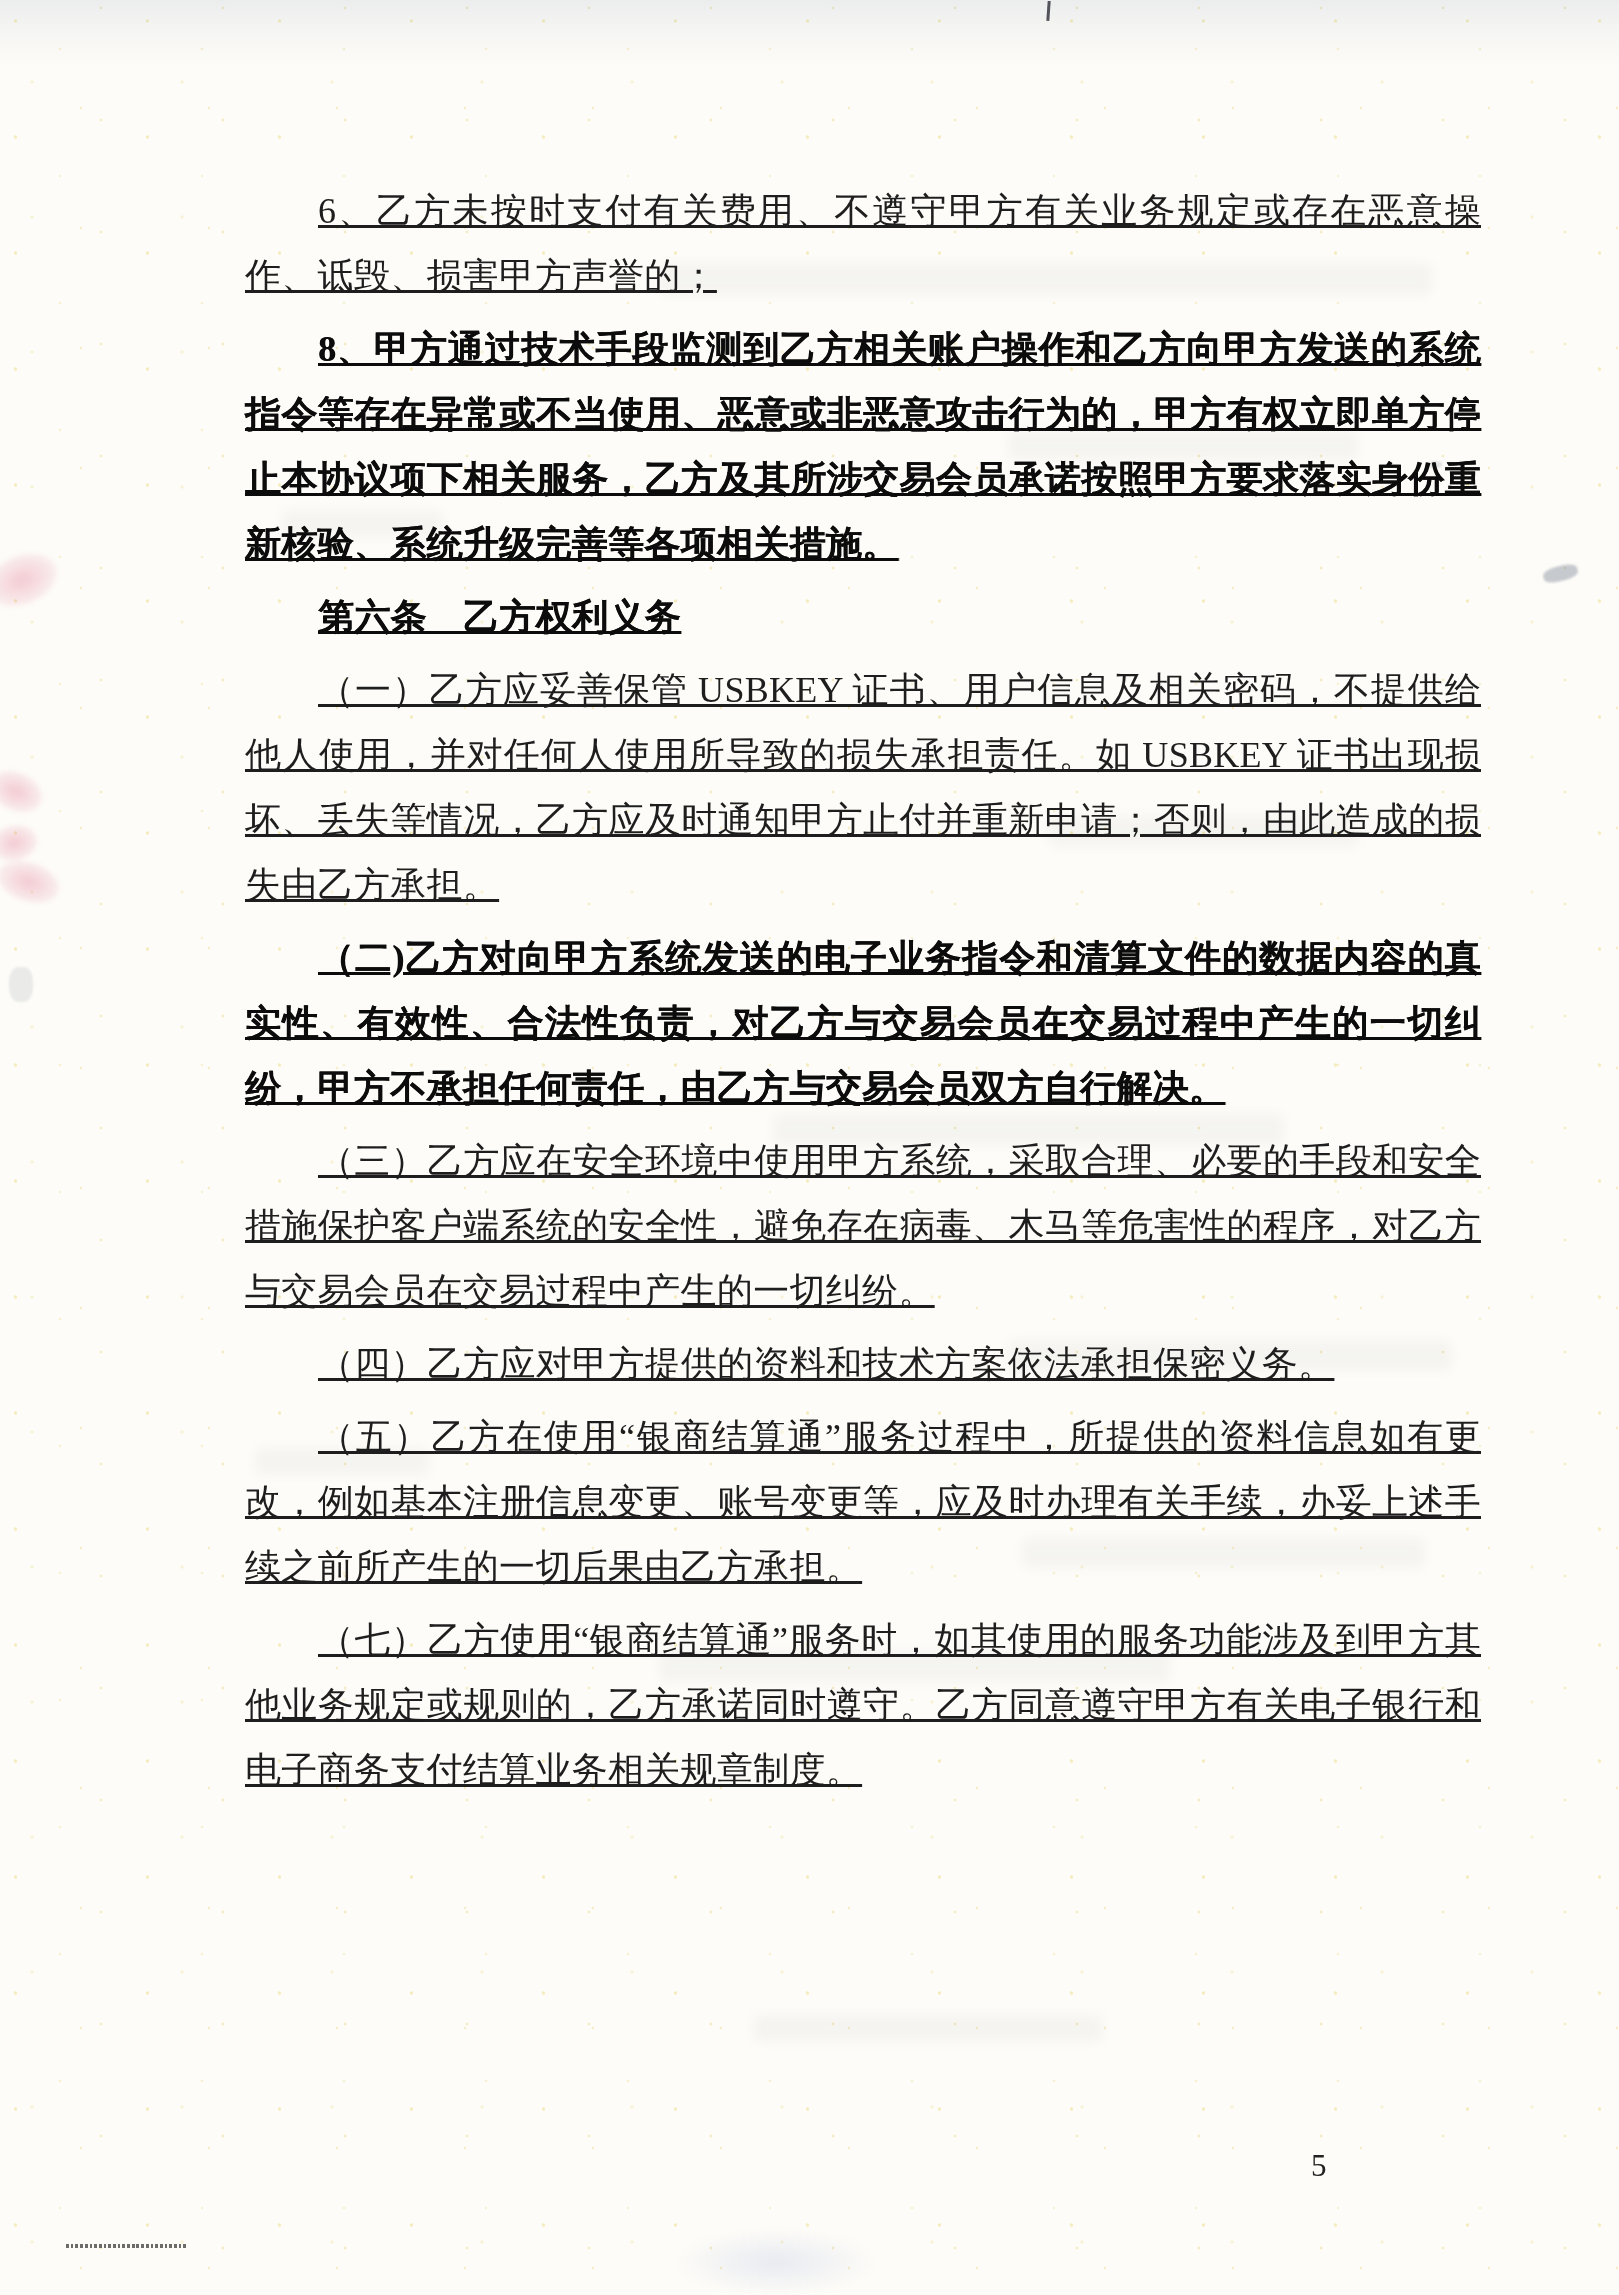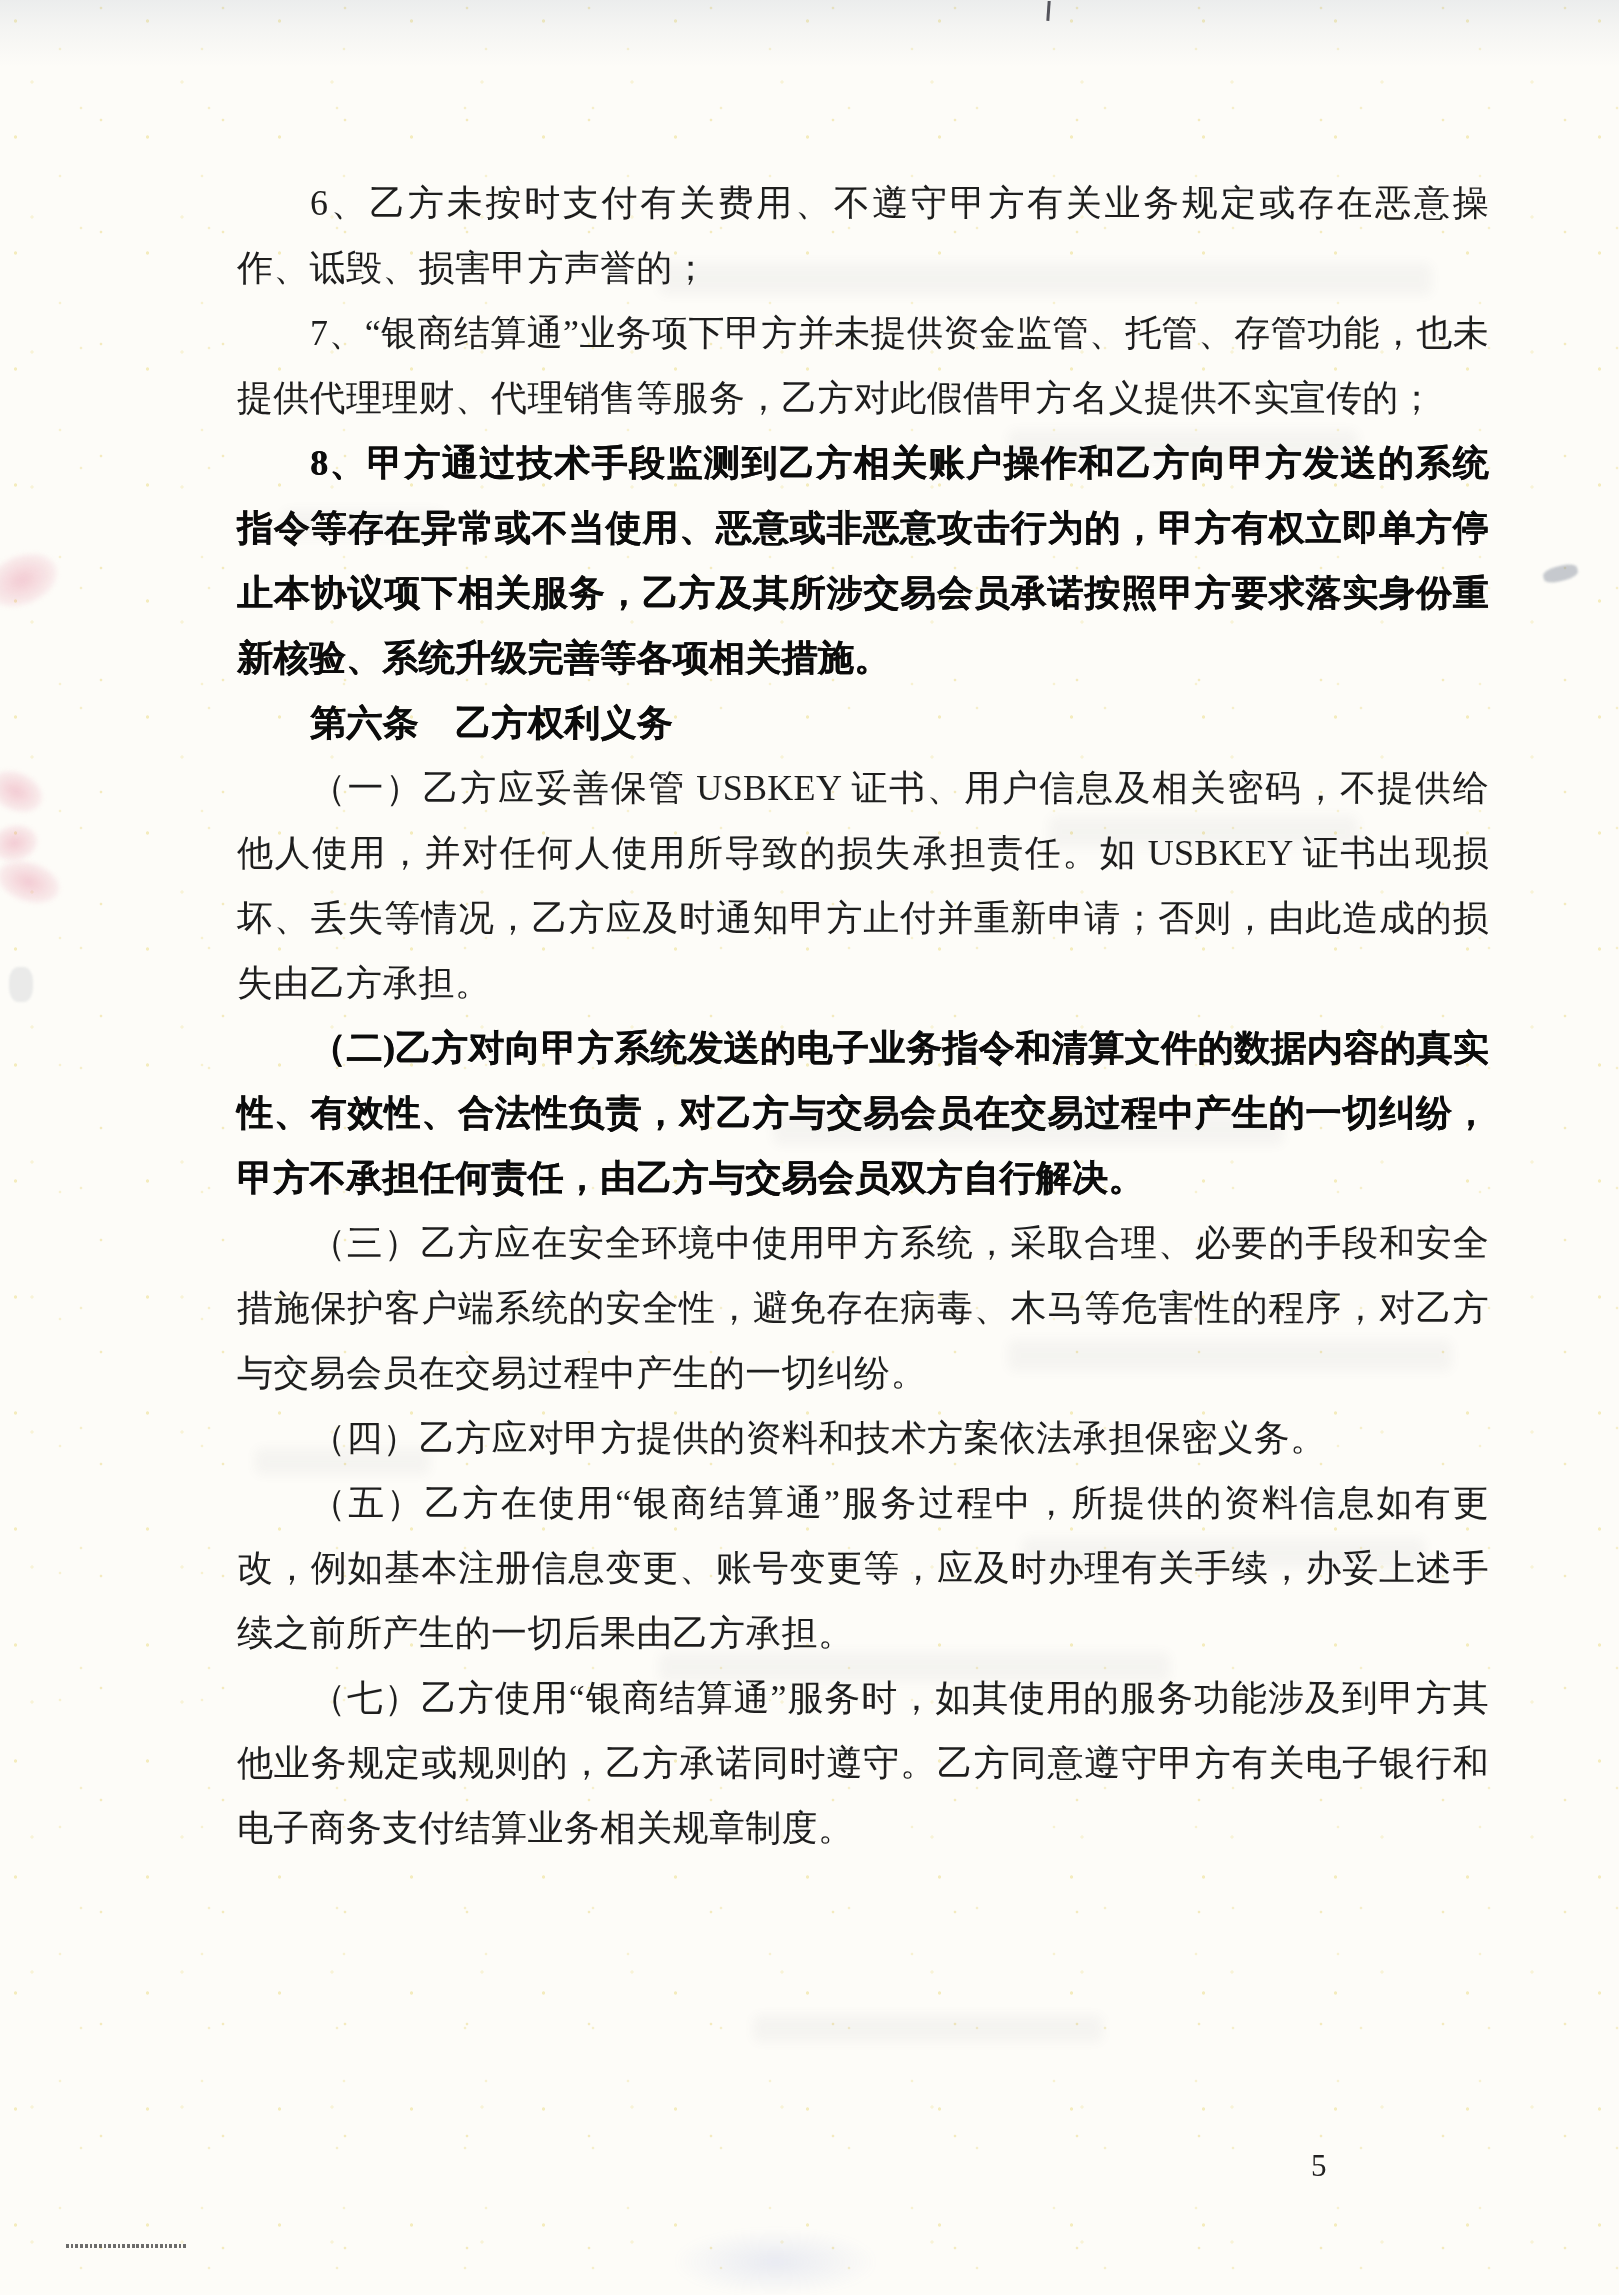--- a/index.html
+++ b/index.html
@@ -49,23 +49,24 @@
     position: absolute;
     left: 237px;
     top: 171px;
     width: 1252px;
     font-size: 36px;
     line-height: 65px;
     color: #1e1e1e;
     text-align: justify;
   }
   .text-block p {
-    margin: 0;
+    margin: 8px;
     text-indent: 73px;
     letter-spacing: 0.3px;
+    text-decoration: underline;
   }
   .bold {
     font-weight: 700;
     color: #0c0c0c;
     text-shadow: 0.4px 0 0 currentColor;
   }
 
   .page-number {
     position: absolute;
     left: 1311px;
@@ -155,21 +156,20 @@
   <div class="ghost g4"></div>
   <div class="ghost g5"></div>
   <div class="ghost g6"></div>
   <div class="ghost g7"></div>
   <div class="ghost g8"></div>
   <div class="ghost g9"></div>
   <div class="ghost g10"></div>
 
   <div class="text-block">
     <p>6、乙方未按时支付有关费用、不遵守甲方有关业务规定或存在恶意操作、诋毁、损害甲方声誉的；</p>
-    <p>7、“银商结算通”业务项下甲方并未提供资金监管、托管、存管功能，也未提供代理理财、代理销售等服务，乙方对此假借甲方名义提供不实宣传的；</p>
     <p class="bold">8、甲方通过技术手段监测到乙方相关账户操作和乙方向甲方发送的系统指令等存在异常或不当使用、恶意或非恶意攻击行为的，甲方有权立即单方停止本协议项下相关服务，乙方及其所涉交易会员承诺按照甲方要求落实身份重新核验、系统升级完善等各项相关措施。</p>
     <p class="bold">第六条　乙方权利义务</p>
     <p>（一）乙方应妥善保管 USBKEY 证书、用户信息及相关密码，不提供给他人使用，并对任何人使用所导致的损失承担责任。如 USBKEY 证书出现损坏、丢失等情况，乙方应及时通知甲方止付并重新申请；否则，由此造成的损失由乙方承担。</p>
     <p class="bold">（二)乙方对向甲方系统发送的电子业务指令和清算文件的数据内容的真实性、有效性、合法性负责，对乙方与交易会员在交易过程中产生的一切纠纷，甲方不承担任何责任，由乙方与交易会员双方自行解决。</p>
     <p>（三）乙方应在安全环境中使用甲方系统，采取合理、必要的手段和安全措施保护客户端系统的安全性，避免存在病毒、木马等危害性的程序，对乙方与交易会员在交易过程中产生的一切纠纷。</p>
     <p>（四）乙方应对甲方提供的资料和技术方案依法承担保密义务。</p>
     <p>（五）乙方在使用“银商结算通”服务过程中，所提供的资料信息如有更改，例如基本注册信息变更、账号变更等，应及时办理有关手续，办妥上述手续之前所产生的一切后果由乙方承担。</p>
     <p>（七）乙方使用“银商结算通”服务时，如其使用的服务功能涉及到甲方其他业务规定或规则的，乙方承诺同时遵守。乙方同意遵守甲方有关电子银行和电子商务支付结算业务相关规章制度。</p>
   </div>
 

